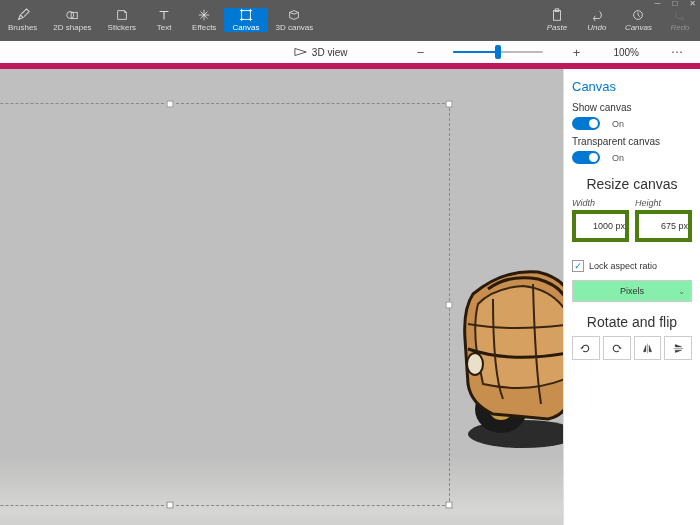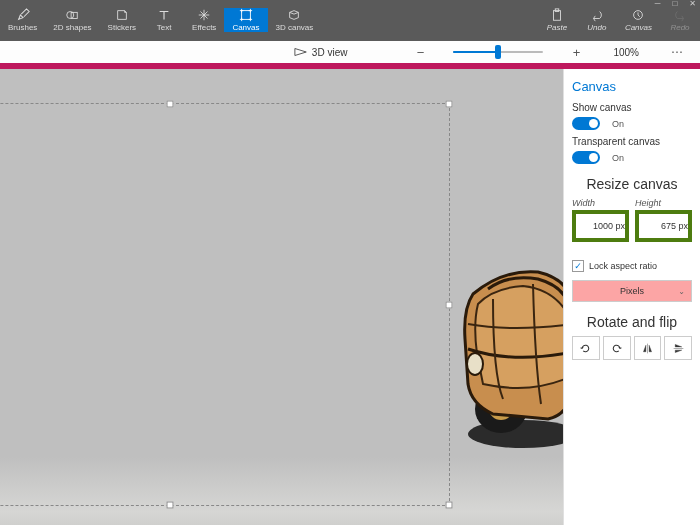--- a/index.html
+++ b/index.html
@@ -42,21 +42,21 @@
   .toggle::after { content: ""; position: absolute; right: 2px; top: 2px; width: 9px; height: 9px; background: #fff; border-radius: 50%; }
   .toggle-label { font-size: 9px; color: #555; }
   .section-title { font-size: 14px; color: #333; margin-top: 12px; margin-bottom: 6px; text-align: center; }
   .dim-row { display: flex; gap: 6px; }
   .dim-col { flex: 1; }
   .dim-col label { font-size: 9px; color: #555; display: block; margin-bottom: 2px; font-style: italic; }
   .dim-input { width: 100%; height: 32px; border: 4px solid #4d7c0f; font-size: 9px; text-align: right; color: #333; background: #fff; }
   .check-row { display: flex; align-items: center; gap: 5px; margin-top: 18px; font-size: 9px; color: #333; }
   .checkbox { width: 12px; height: 12px; border: 1px solid #999; display: flex; align-items: center; justify-content: center; font-size: 9px; color: #0078d4; background: #fff; }
   .checkbox.checked::before { content: "✓"; }
-  .dropdown { width: 100%; height: 22px; border: 1px solid #ccc; display: flex; align-items: center; justify-content: center; font-size: 9px; color: #333; margin-top: 8px; position: relative; background: #fca5a5; }
+  .dropdown { width: 100%; height: 22px; border: 1px solid #ccc; display: flex; align-items: center; justify-content: center; font-size: 9px; color: #333; margin-top: 8px; position: relative; background: #86efac; }
   .dropdown .chev { position: absolute; right: 6px; font-size: 8px; color: #666; }
   .btn-row { display: flex; gap: 3px; margin-top: 6px; }
   .iconbtn { flex: 1; height: 24px; border: 1px solid #ccc; display: flex; align-items: center; justify-content: center; background: #fff; cursor: pointer; font-size: 11px; color: #333; }
 
   svg { display: block; }
 </style>
 </head>
 <body>
 
 <div class="titlebar">

